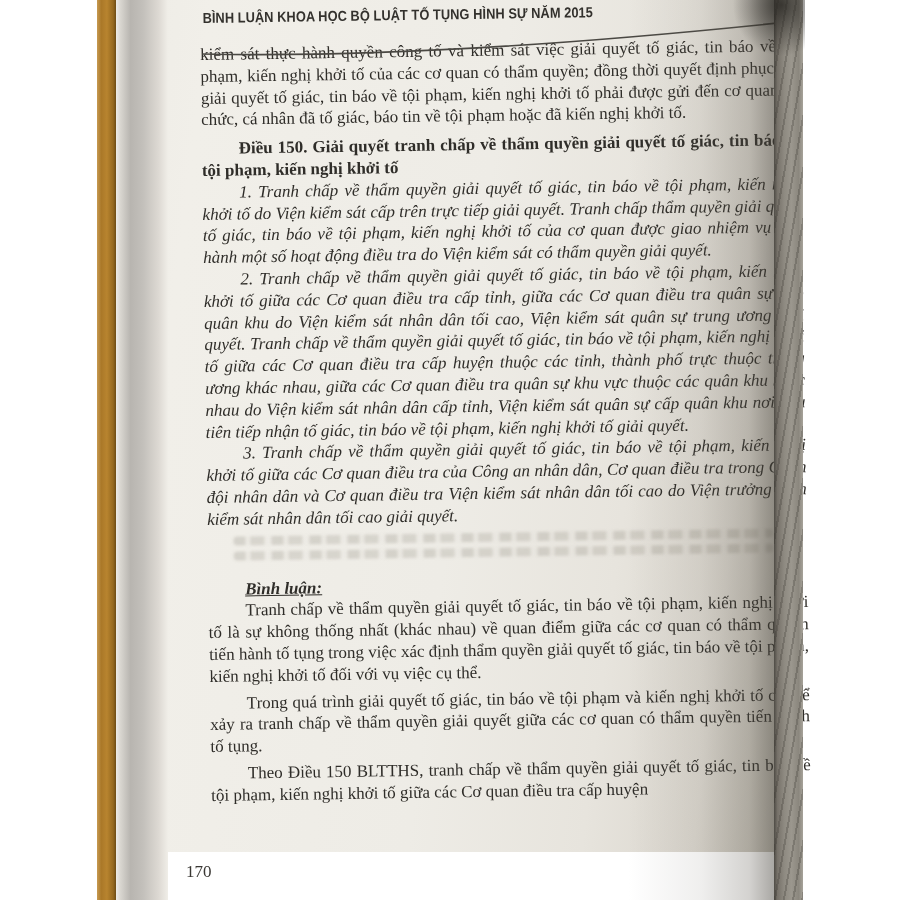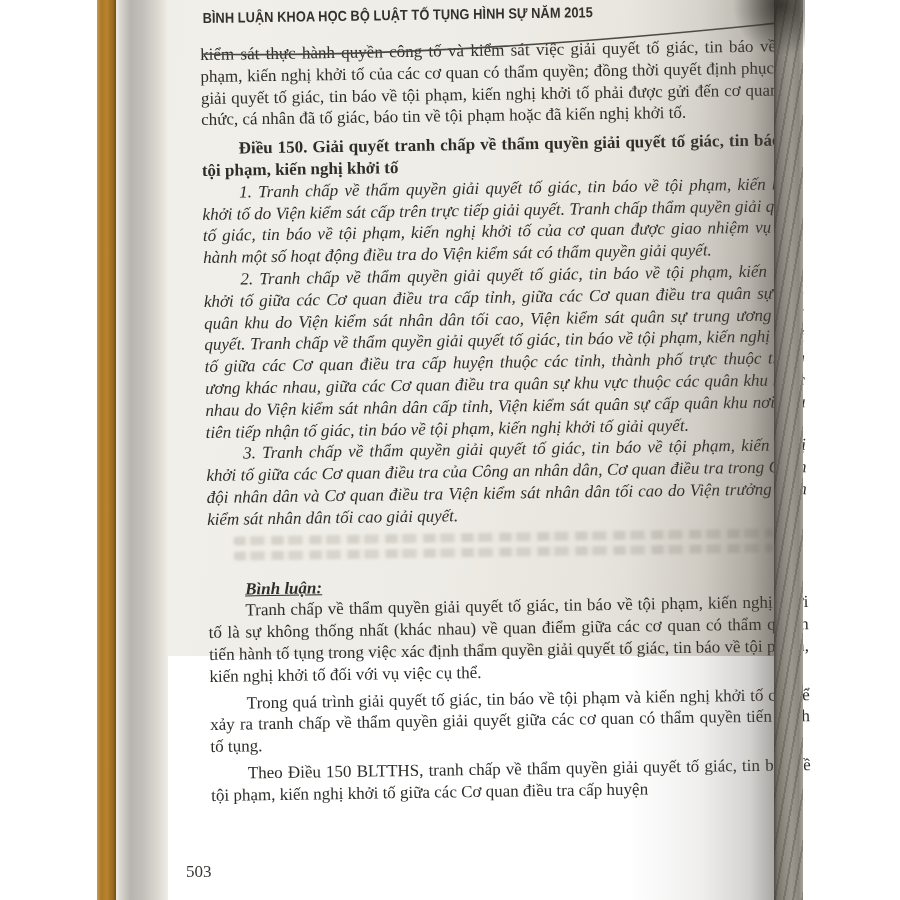--- a/index.html
+++ b/index.html
@@ -25,21 +25,21 @@
     width: 19px;
     height: 900px;
     background: linear-gradient(90deg, #c79a52 0%, #aa7828 22%, #b8842f 52%, #96691f 85%, #6e4c15 100%);
   }
   
   .sheet {
     position: absolute;
     left: 116px;
     top: 0;
     width: 687px;
-    height: 656px;
+    height: 852px;
     background: linear-gradient(97deg, #eeece6 0%, #f1efe9 12%, #eeece6 50%, #e7e4dd 72%, #dbd7cf 86%, #c4c0b6 96%, #aba79d 100%);
     z-index: 1;
   }
   
   .fore-edge {
     position: absolute;
     left: 0;
     top: 0;
     width: 52px;
     height: 900px;
@@ -187,21 +187,21 @@
 
       <p class="bl"><span class="bl-u">Bình luận:</span></p>
 
       <p class="comm">Tranh chấp về thẩm quyền giải quyết tố giác, tin báo về tội phạm, kiến nghị khởi tố là sự không thống nhất (khác nhau) về quan điểm giữa các cơ quan có thẩm quyền tiến hành tố tụng trong việc xác định thẩm quyền giải quyết tố giác, tin báo về tội phạm, kiến nghị khởi tố đối với vụ việc cụ thể.</p>
 
       <p class="comm sp">Trong quá trình giải quyết tố giác, tin báo về tội phạm và kiến nghị khởi tố có thể xảy ra tranh chấp về thẩm quyền giải quyết giữa các cơ quan có thẩm quyền tiến hành tố tụng.</p>
 
       <p class="comm sp">Theo Điều 150 BLTTHS, tranh chấp về thẩm quyền giải quyết tố giác, tin báo về tội phạm, kiến nghị khởi tố giữa các Cơ quan điều tra cấp huyện</p>
     </div>
 
-    <div class="page-num">503</div>
+    <div class="page-num">170</div>
   </div>
 
   <div class="page-shadow-right"></div>
 
   <div class="curl">
     <div class="curl-texture"></div>
   </div>
 
   <div class="curl-shadow-top"></div>
 

